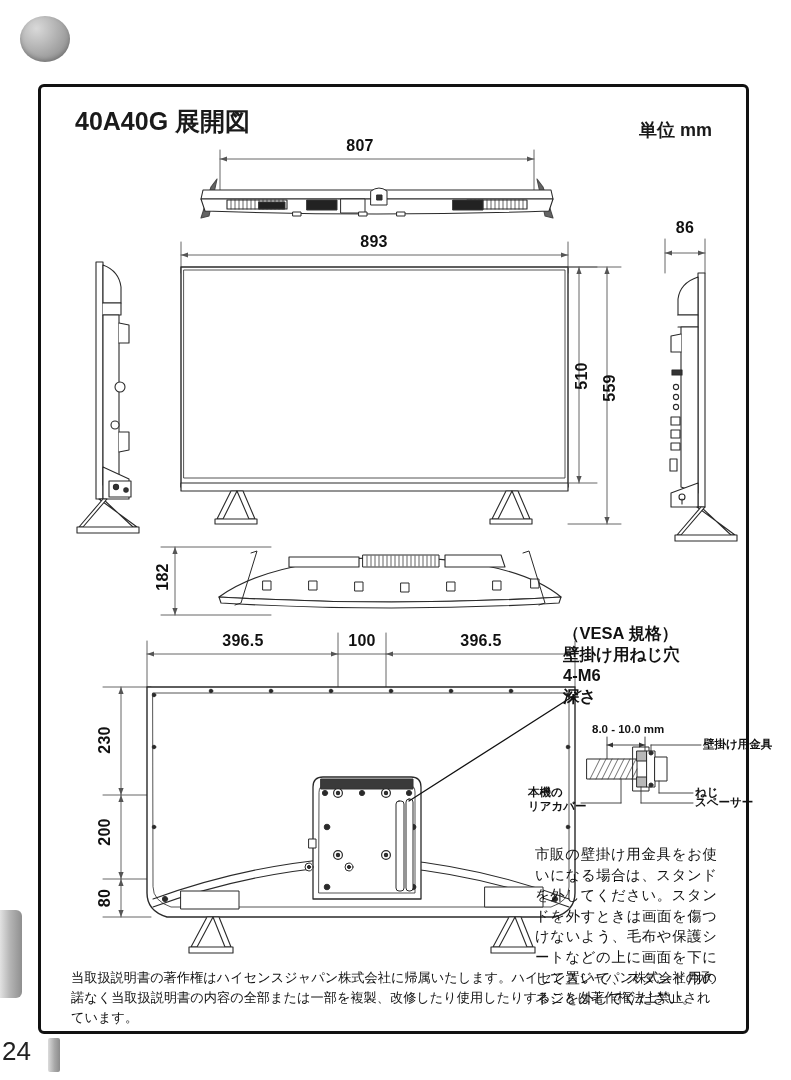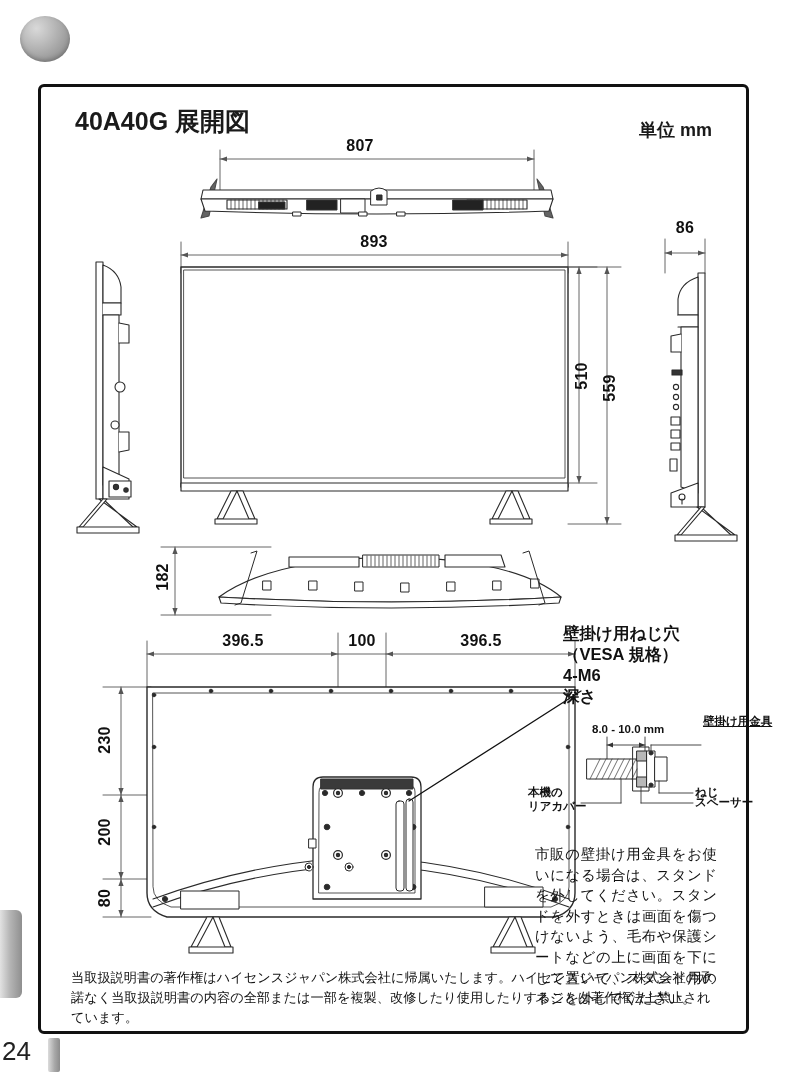--- a/index.html
+++ b/index.html
@@ -547,28 +547,28 @@
 
     <div class="dim" style="left:202px; top:545px; transform:translateX(-50%);">396.5</div>
     <div class="dim" style="left:321px; top:545px; transform:translateX(-50%);">100</div>
     <div class="dim" style="left:440px; top:545px; transform:translateX(-50%);">396.5</div>
 
     <div class="dim vert" style="left:43px; top:644px; width:42px; text-align:center;">230</div>
     <div class="dim vert" style="left:43px; top:736px; width:42px; text-align:center;">200</div>
     <div class="dim vert" style="left:47px; top:802px; width:34px; text-align:center;">80</div>
 
     <div class="vesa-note">
+      <div>（VESA 規格）</div>
       <div>壁掛け用ねじ穴</div>
-      <div>（VESA 規格）</div>
       <div>4-M6</div>
       <div>深さ</div>
     </div>
 
     <div class="vesa-callouts" style="left:551px; top:636px;">8.0 - 10.0 mm</div>
-    <div class="vesa-callouts" style="left:662px; top:628px;text-decoration:underline;">壁掛け用金具</div>
+    <div class="vesa-callouts" style="left:662px; top:651px;">壁掛け用金具</div>
     <div class="vesa-callouts" style="left:654px; top:699px;">ねじ</div>
     <div class="vesa-callouts" style="left:654px; top:709px;">スペーサー</div>
     <div class="vesa-callouts" style="left:487px; top:699px;">
       <div>本機の</div>
       <div>リアカバー</div>
     </div>
 
     <div class="wall-mount-text">市販の壁掛け用金具をお使いになる場合は、スタンドを外してください。スタンドを外すときは画面を傷つけないよう、毛布や保護シートなどの上に画面を下にして置いて、スタンド用のネジを外してください。</div>
 
     <div class="copyright">当取扱説明書の著作権はハイセンスジャパン株式会社に帰属いたします。ハイセンスジャパン株式会社の承諾なく当取扱説明書の内容の全部または一部を複製、改修したり使用したりすることは著作権法上禁止されています。</div>

